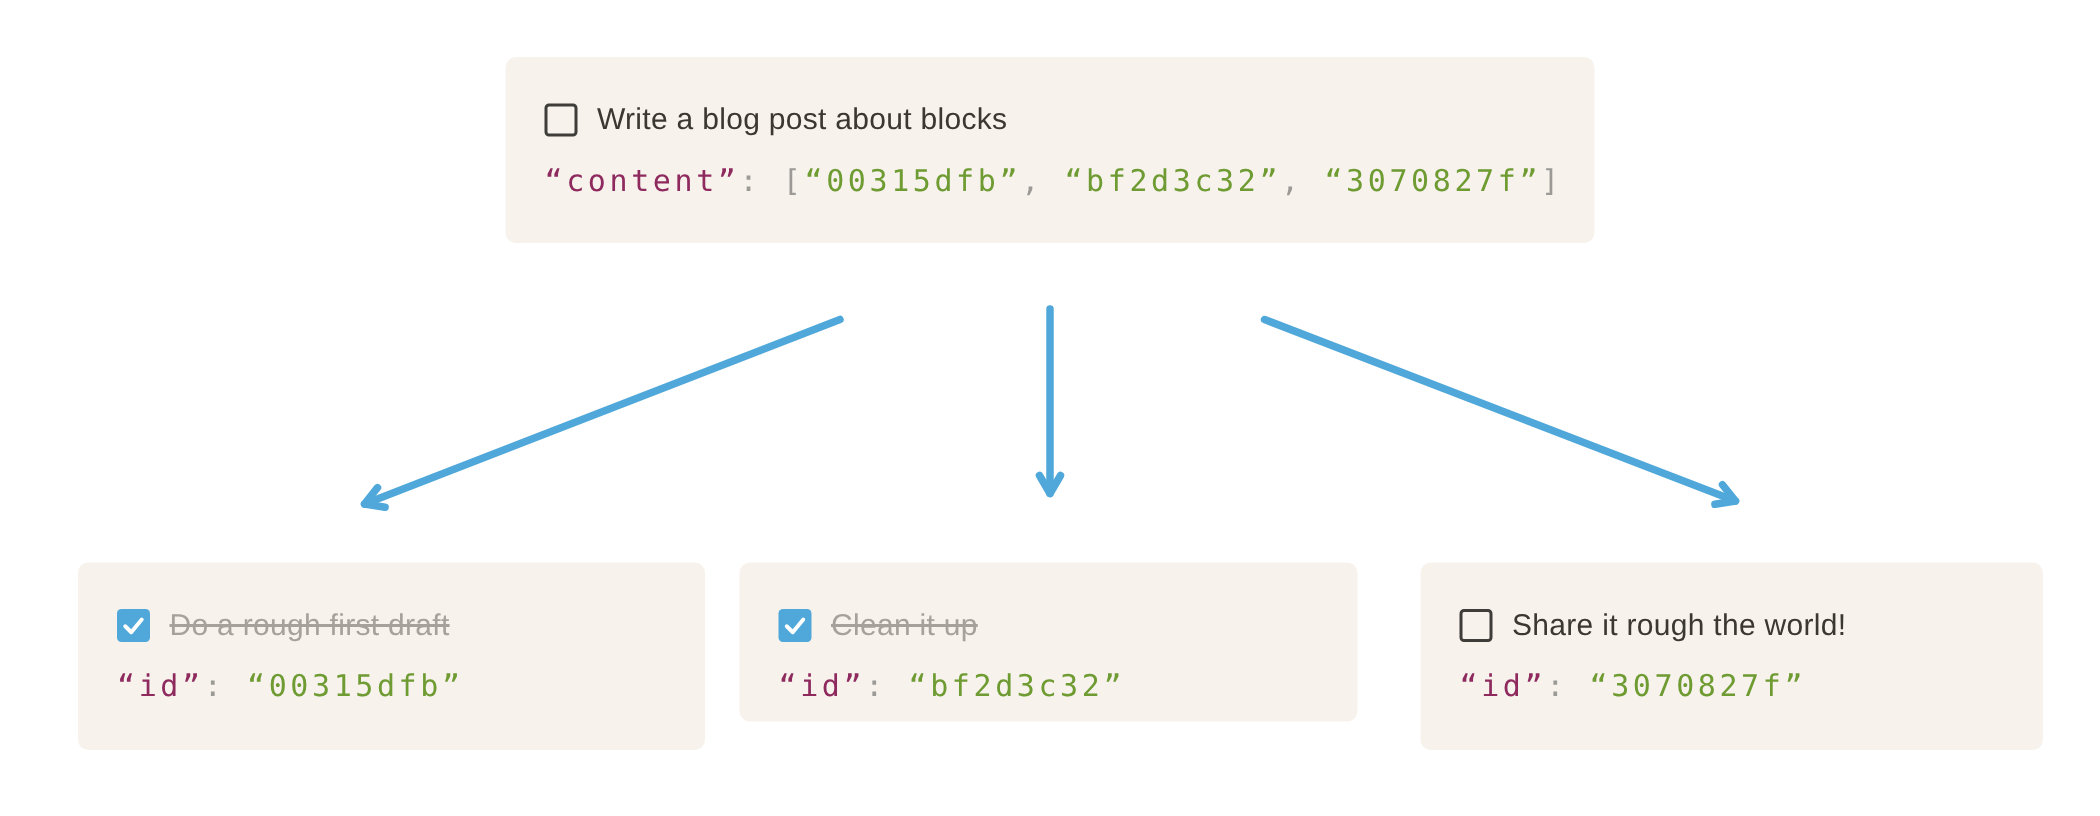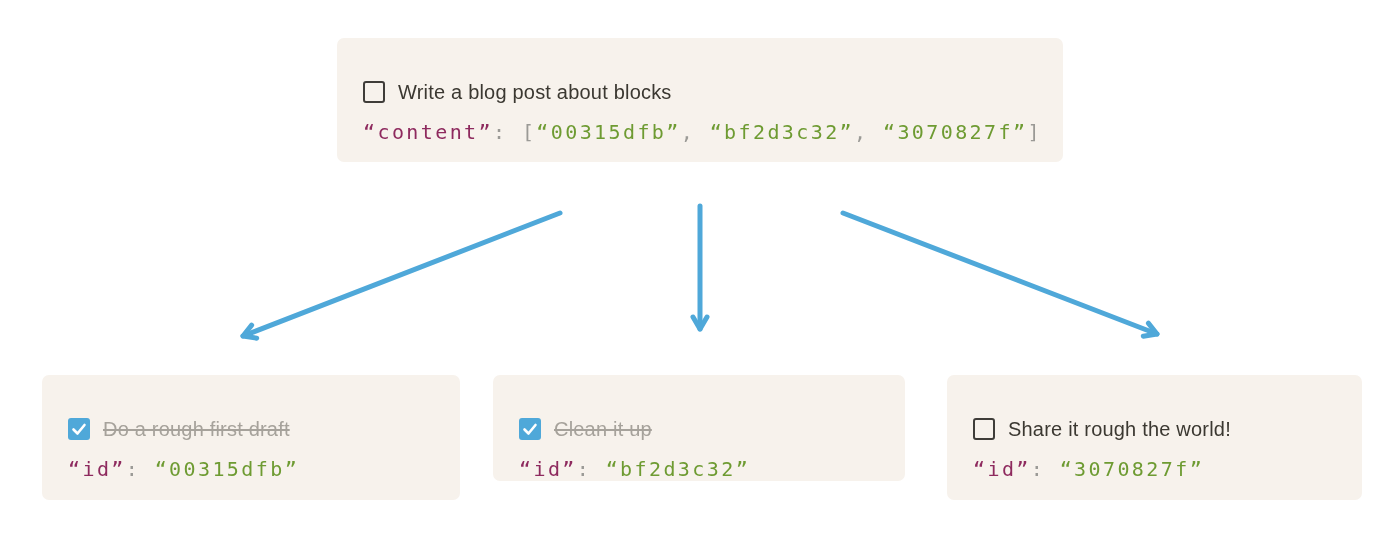--- a/index.html
+++ b/index.html
@@ -9,24 +9,24 @@
     width: 1400px;
     height: 544px;
     background: #ffffff;
     overflow: hidden;
     font-family: "Liberation Sans", sans-serif;
   }
   .card {
     position: absolute;
     background: #f7f2ec;
     border-radius: 7px;
-    padding: 40px 26px;
+    padding: 28px 26px;
   }
   .card-parent { left: 337px; top: 38px;  width: 726px; height: 124px; }
-  .card-child1 { left: 42px;  top: 375px; width: 418px; height: 125px; }
+  .card-child1 { left: 52px;  top: 375px; width: 418px; height: 125px; }
   .card-child2 { left: 493px; top: 375px; width: 412px; height: 106px; }
   .card-child3 { left: 947px; top: 375px; width: 415px; height: 125px; }
 
   .todo-row {
     display: flex;
     align-items: center;
     gap: 13px;
     height: 28px;
   }
   .todo-label {

